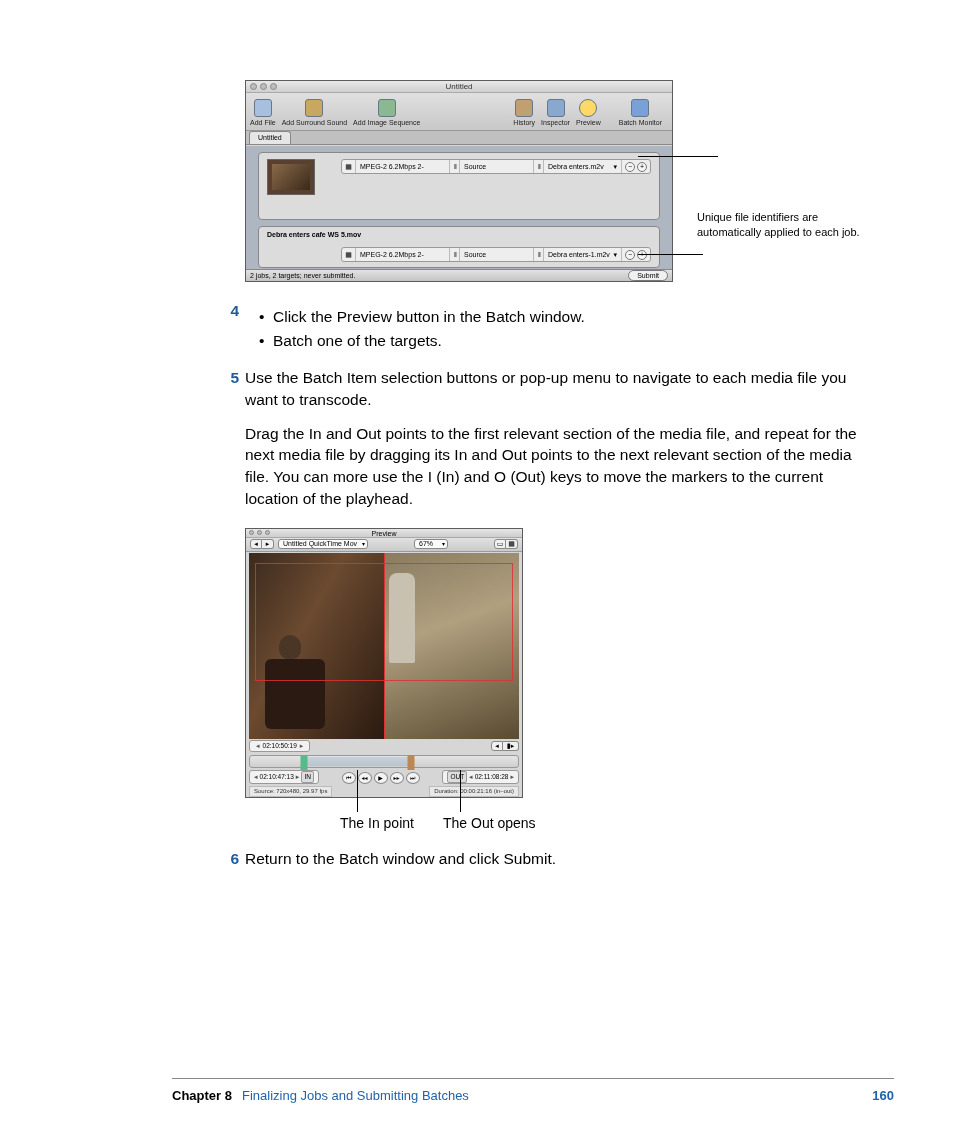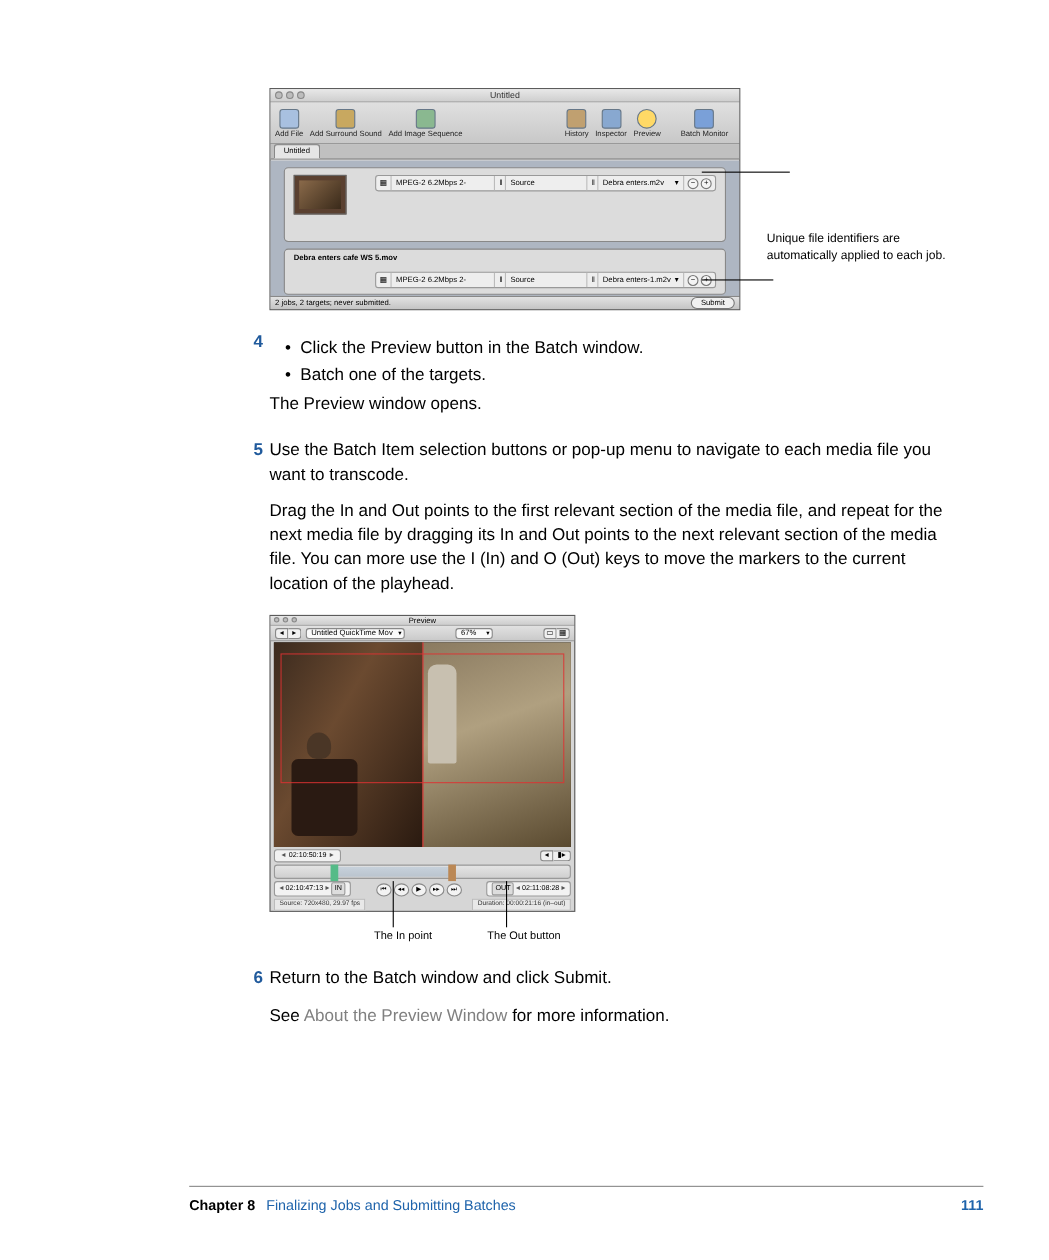--- a/index.html
+++ b/index.html
@@ -118,21 +118,21 @@
   .scrub .play-zone { position:absolute; left:20%; right:40%; top:1px; bottom:1px; background:rgba(120,160,200,0.25); border-left:1px solid #396; border-right:1px solid #963; }
   .in-mark { position:absolute; top:-1px; width:7px; height:15px; background:#5b8; left:20%; transform:translateX(-50%); }
   .out-mark { position:absolute; top:-1px; width:7px; height:15px; background:#b85; left:60%; transform:translateX(-50%); }
   .transport { display:flex; justify-content:center; gap:2px; margin-top:2px; }
   .t-btn { width:14px; height:12px; border:1px solid #888; border-radius:50%; background:#f3f3f3; font-size:6px; line-height:10px; text-align:center; }
   .btm-row { display:flex; justify-content:space-between; margin-top:2px; }
   .info-strip { font-size:6px; color:#333; background:#e8e8e8; border:1px solid #bbb; padding:0 4px; line-height:9px; }
   .transport-row { display:flex; align-items:center; justify-content:space-between; margin-top:2px; height:14px; }
   .side-box { border:1px solid #999; background:#f2f2f2; border-radius:3px; padding:0 4px; line-height:10px; font-size:6.5px; display:flex; align-items:center; gap:2px; }
 
-  .callout-below { font-size:10px; position:absolute; }
+  .callout-below { font-size:14px; position:absolute; }
   .cb-in { left:95px; top:286px; }
   .cb-out { left:198px; top:286px; }
   .vline { position:absolute; width:1px; background:#000; }
   .vline.v-in { left:112px; top:242px; height:42px; }
   .vline.v-out { left:215px; top:242px; height:42px; }
 
   
   .footer {
     position:absolute; left:172px; right:60px; bottom:40px;
     border-top: 0.5px solid #888;
@@ -248,21 +248,20 @@
     <div class="step-num">4</div>
     <div class="step-body">
       <div class="bullet-row" style="margin-top:6px">
           <div class="bullet">•</div>
           <div>Click the Preview button in the Batch window.</div>
         </div>
       <div class="bullet-row">
           <div class="bullet">•</div>
           <div>Batch one of the targets.</div>
         </div>
-      <div class="sub-para">The Preview window opens.</div>
     </div>
   </div>
 
   <div class="step-row">
     <div class="step-num">5</div>
     <div class="step-body">
       <div>Use the Batch Item selection buttons or pop-up menu to navigate to each media file you want to transcode.</div>
       <div class="sub-para" style="margin-top:12px">Drag the In and Out points to the first relevant section of the media file, and repeat for the next media file by dragging its In and Out points to the next relevant section of the media file. You can more use the I (In) and O (Out) keys to move the markers to the current location of the playhead.</div>
     </div>
   </div>
@@ -339,31 +338,28 @@
         </div>
         <div class="btm-row">
           <div class="info-strip">Source: 720x480, 29.97 fps</div>
           <div class="info-strip">Duration: 00:00:21:16 (in–out)</div>
         </div>
       </div>
     </div>
     <div class="vline v-in"></div>
     <div class="vline v-out"></div>
     <div class="callout-below cb-in">The In point</div>
-    <div class="callout-below cb-out">The Out button</div>
+    <div class="callout-below cb-out">The Out opens</div>
   </div>
 
   <div class="step-row">
     <div class="step-num">6</div>
     <div class="step-body">
       <div>Return to the Batch window and click Submit.</div>
-      <div class="sub-para" style="margin-top:12px">
-        <span>See </span><span class="link">About the Preview Window</span><span> for more information.</span>
-      </div>
     </div>
   </div>
 
 </div>
 
 <div class="footer">
   <div class="chap"><span>Chapter 8</span><span class="title">Finalizing Jobs and Submitting Batches</span></div>
-  <div class="pg">111</div>
+  <div class="pg">160</div>
 </div>
 
 </body></html>

